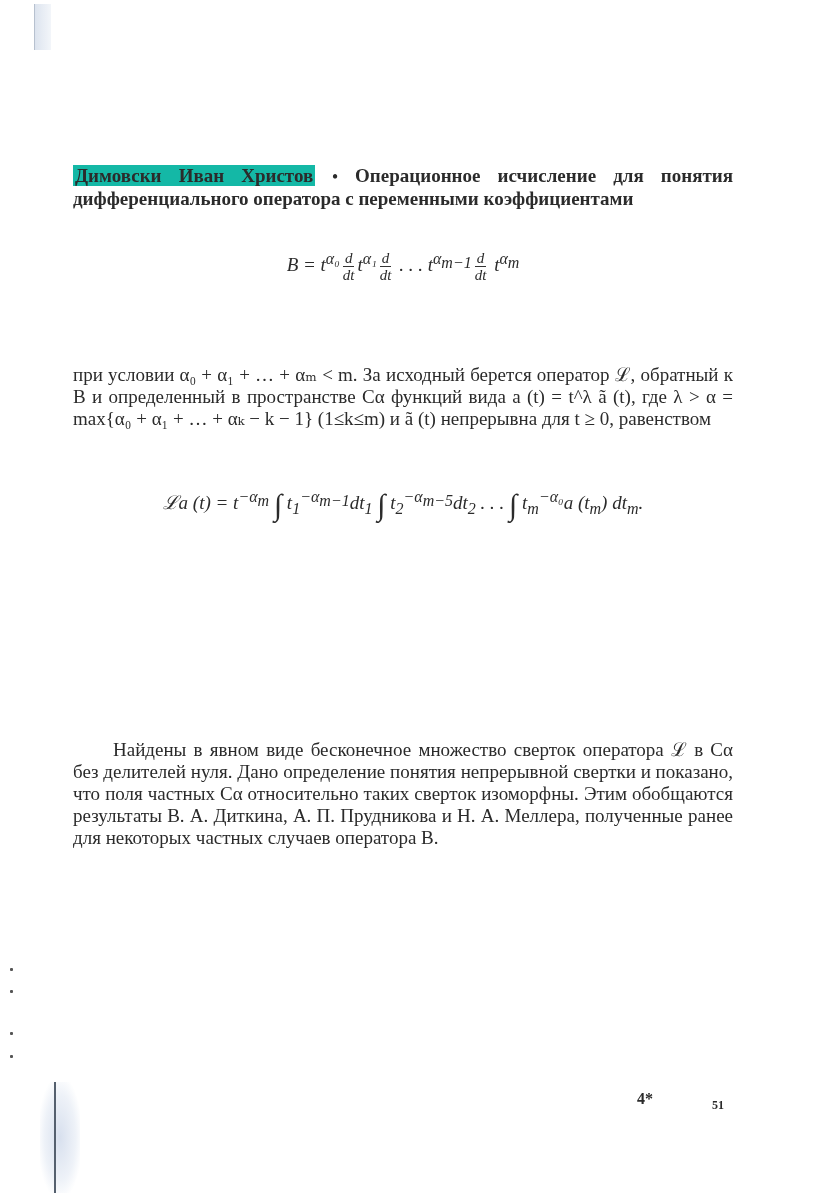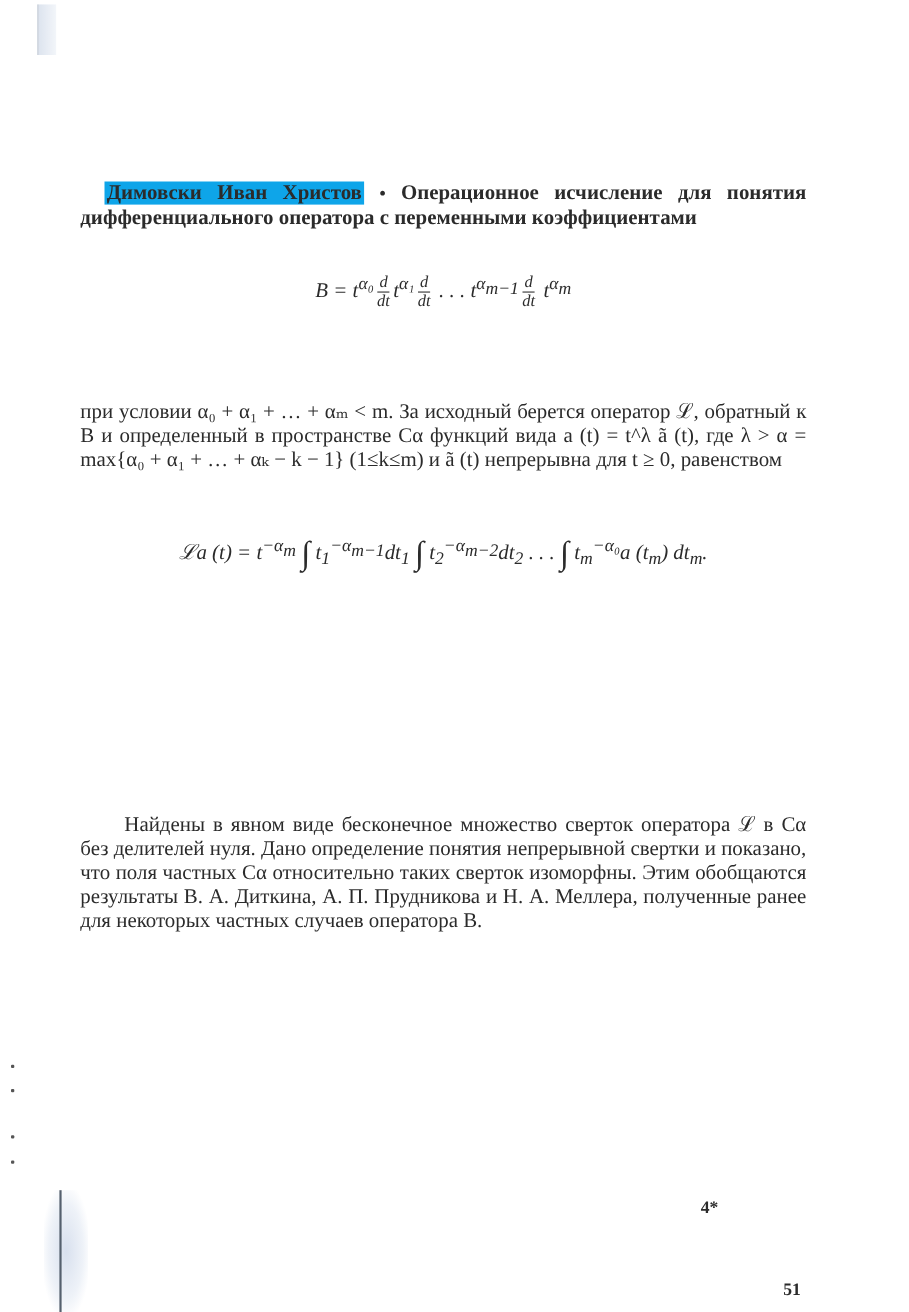--- a/index.html
+++ b/index.html
@@ -19,28 +19,28 @@
     position: absolute; left: 40px; top: 1082px; width: 40px; height: 111px;
     background: radial-gradient(ellipse at center, #d8e0ee 0%, #eef2f8 55%, rgba(255,255,255,0) 80%);
   }
   .scan-bottom::after {
     content: ""; position: absolute; left: 14px; top: 0; width: 2px; height: 111px; background: #55606e;
   }
   .mark { position: absolute; width: 3px; height: 3px; background: #555; border-radius: 1px; }
 
   .article { position: absolute; left: 73px; top: 165px; width: 660px; font-size: 19px; line-height: 22px; }
   .title { font-weight: bold; text-align: justify; }
-  .hl { background: #0ea5e9; padding: 0 2px; margin-left: 22px; }
+  .hl { background: #14b8a6; padding: 0 2px; }
   .bullet { font-size: 16px; }
   p { margin: 0; text-align: justify; }
   .indent { text-indent: 40px; }
   .formula { text-align: center; font-style: italic; margin: 8px 0; }
   .block { position: absolute; left: 73px; width: 660px; font-size: 19px; line-height: 22px; }
   .footer-sig { position: absolute; left: 637px; top: 1090px; font-weight: bold; font-size: 16px; }
-  .page-num { position: absolute; left: 712px; top: 1164px; font-weight: bold; font-size: 16px; }
+  .page-num { position: absolute; left: 712px; top: 1098px; font-weight: bold; font-size: 12px; }
   sub, sup { font-size: 16px; }
   .frac { display: inline-block; vertical-align: middle; text-align: center; font-size: 15px; line-height: 16px; margin: 0 3px; }
   .frac span { display: block; }
   .frac .num { border-bottom: 1px solid #333; padding: 0 2px; }
   .int { font-size: 30px; font-style: normal; vertical-align: middle; }
 </style>
 </head>
 <body>
 
 <div class="page">
@@ -66,21 +66,21 @@
   </div>
 
   <div class="block" style="top:364px">
     <p>при условии α₀ + α₁ + … + αₘ &lt; m. За исходный берется оператор ℒ, обратный к B и определенный в пространстве Cα функций вида a (t) = t^λ ã (t), где λ &gt; α = max{α₀ + α₁ + … + αₖ − k − 1} (1≤k≤m) и ã (t) непрерывна для t ≥ 0, равенством</p>
   </div>
 
   <div class="block" style="top:478px">
     <div class="formula">
       ℒa (t) = t<sup>−α<sub>m</sub></sup>
       <span class="int">∫</span> t<sub>1</sub><sup>−α<sub>m−1</sub></sup>dt<sub>1</sub>
-      <span class="int">∫</span> t<sub>2</sub><sup>−α<sub>m−2</sub></sup>dt<sub>2</sub> . . .
+      <span class="int">∫</span> t<sub>2</sub><sup>−α<sub>m−5</sub></sup>dt<sub>2</sub> . . .
       <span class="int">∫</span> t<sub>m</sub><sup>−α₀</sup>a (t<sub>m</sub>) dt<sub>m</sub>.
     </div>
   </div>
 
 
   <div class="block" style="top:739px">
     <p class="indent">Найдены в явном виде бесконечное множество сверток оператора ℒ в Cα без делителей нуля. Дано определение понятия непрерывной свертки и показано, что поля частных Cα относительно таких сверток изоморфны. Этим обобщаются результаты В. А. Диткина, А. П. Прудникова и Н. А. Меллера, полученные ранее для некоторых частных случаев оператора B.</p>
   </div>
 
   <div class="footer-sig">4*</div>

